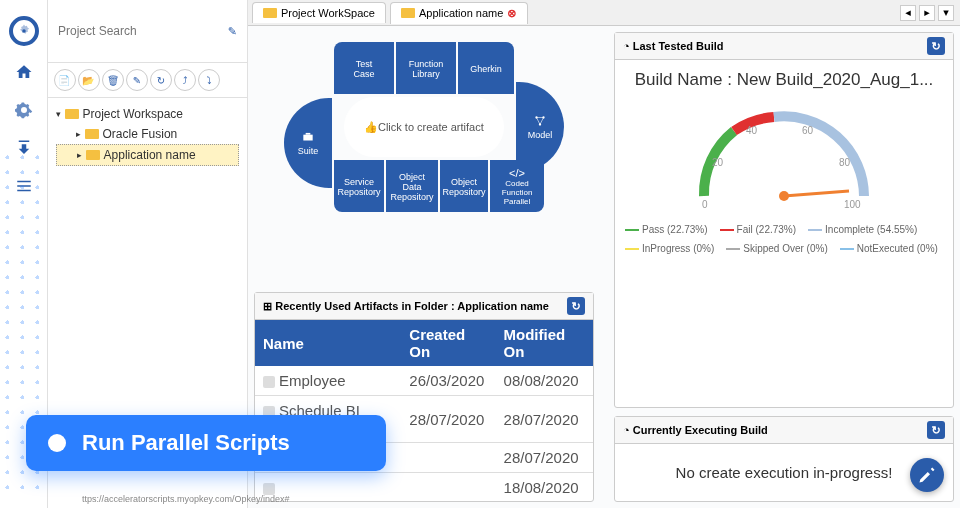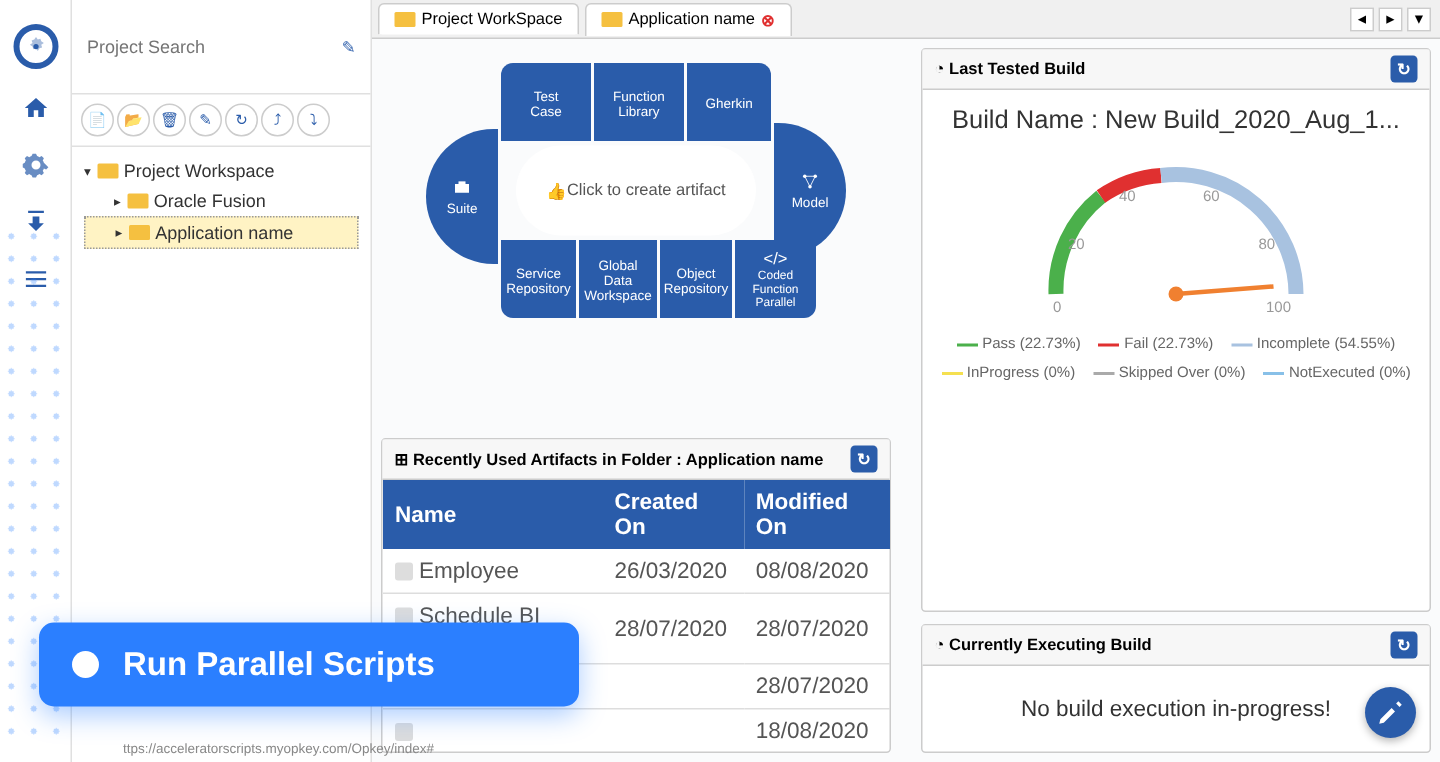--- a/index.html
+++ b/index.html
@@ -40,21 +40,21 @@
 .panel-header .refresh { width: 18px; height: 18px; background: #2a5caa; color: #fff; border-radius: 3px; display: flex; align-items: center; justify-content: center; cursor: pointer; font-size: 11px; }
 
 
 .wheel-area { flex: 1; display: flex; align-items: flex-start; justify-content: center; padding-top: 10px; }
 .wheel { position: relative; width: 280px; height: 170px; }
 .wheel-center { position: absolute; left: 60px; top: 55px; width: 160px; height: 60px; background: #fff; border-radius: 30px; display: flex; align-items: center; justify-content: center; font-size: 11px; color: #555; z-index: 2; }
 .wheel-seg { position: absolute; background: #2a5caa; color: #fff; display: flex; flex-direction: column; align-items: center; justify-content: center; font-size: 9px; text-align: center; cursor: pointer; padding: 20px; }
 .seg-topleft { left: 50px; top: 0; width: 60px; height: 52px; border-top-left-radius: 8px; }
 .seg-topmid { left: 112px; top: 0; width: 60px; height: 52px; }
 .seg-topright { left: 174px; top: 0; width: 56px; height: 52px; border-top-right-radius: 8px; }
-.seg-left { left: 0; top: 44px; width: 48px; height: 90px; border-radius: 50px 0 0 50px; }
+.seg-left { left: 0; top: 56px; width: 48px; height: 90px; border-radius: 50px 0 0 50px; }
 .seg-right { left: 232px; top: 40px; width: 48px; height: 90px; border-radius: 0 50px 50px 0; }
 .seg-botleft { left: 50px; top: 118px; width: 50px; height: 52px; border-bottom-left-radius: 8px; }
 .seg-botmid1 { left: 102px; top: 118px; width: 52px; height: 52px; }
 .seg-botmid2 { left: 156px; top: 118px; width: 48px; height: 52px; }
 .seg-botright { left: 206px; top: 118px; width: 54px; height: 52px; border-bottom-right-radius: 8px; font-size: 8px; }
 .wheel-seg svg { width: 14px; height: 14px; margin-bottom: 2px; }
 
 
 .artifacts-panel { height: 210px; display: flex; flex-direction: column; }
 .table-wrap { flex: 1; overflow: auto; }
@@ -62,21 +62,21 @@
 thead th { background: #2a5caa; color: #fff; padding: 6px 8px; text-align: left; font-weight: bold; }
 tbody td { padding: 6px 8px; border-bottom: 1px solid #ddd; color: #555; }
 .row-icon { display: inline-block; width: 12px; height: 12px; background: #ddd; border-radius: 2px; margin-right: 4px; vertical-align: middle; }
 
 
 .build-panel { flex: 1; display: flex; flex-direction: column; }
 .build-body { flex: 1; padding: 10px; text-align: center; }
 .build-title { font-size: 17px; font-weight: normal; color: #333; margin-bottom: 6px; }
 .build-total { font-size: 11px; color: #666; margin-bottom: 8px; }
 .gauge { width: 200px; height: 120px; margin: 0 auto; position: relative; }
-.legend { display: flex; flex-wrap: wrap; justify-content: center; gap: 8px 12px; font-size: 10px; color: #666; margin-top: 8px; }
+.legend { display: flex; flex-wrap: wrap; gap: 8px 12px; font-size: 10px; color: #666; margin-top: 8px; }
 .legend span { display: inline-flex; align-items: center; gap: 3px; }
 .swatch { width: 14px; height: 2px; display: inline-block; }
 
 .exec-panel .exec-body { padding: 20px; text-align: center; font-size: 15px; color: #333; }
 
 
 .banner { position: absolute; left: 26px; top: 415px; width: 360px; height: 56px; background: #2b7fff; color: #fff; border-radius: 10px; display: flex; align-items: center; gap: 16px; padding: 0 22px; font-size: 22px; font-weight: bold; box-shadow: 0 6px 18px rgba(43,127,255,0.4); z-index: 20; }
 .banner .dot { width: 18px; height: 18px; background: #fff; border-radius: 50%; }
 
 .dots-deco { position: absolute; left: 0; top: 150px; width: 50px; height: 350px; background: 
@@ -216,21 +216,21 @@
                 <svg fill="#fff" viewBox="0 0 24 24">
                   <circle cx="12" cy="12" r="4"></circle>
                 </svg>
                 <span>Service Repository</span>
               </div>
             <div class="wheel-seg seg-botmid1">
                 <svg fill="#fff" viewBox="0 0 24 24">
                   <circle cx="12" cy="12" r="8" fill="none" stroke="#fff"></circle>
                   <ellipse cx="12" cy="12" rx="8" ry="3" fill="none" stroke="#fff"></ellipse>
                 </svg>
-                <span>Global Data Workspace</span>
+                <span>Object Data Repository</span>
               </div>
             <div class="wheel-seg seg-botmid2">
                 <svg fill="#fff" viewBox="0 0 24 24">
                   <circle cx="12" cy="12" r="4"></circle>
                 </svg>
                 <span>Object Repository</span>
               </div>
             <div class="wheel-seg seg-botright">
                 <span style="font-size:11px;">&lt;/&gt;</span>
                 <span>Coded Function Parallel</span>
@@ -317,21 +317,21 @@
                 <span><span class="swatch" style="background:#88c0e8"></span>NotExecuted (0%)</span>
               </div>
           </div>
         </div>
 
         <div class="panel exec-panel">
           <div class="panel-header">
             <span><span>◔</span> <span>Currently Executing Build</span></span>
             <div class="refresh">↻</div>
           </div>
-          <div class="exec-body">No build execution in-progress!</div>
+          <div class="exec-body">No create execution in-progress!</div>
         </div>
       </div>
     </div>
   </div>
 </div>
 
 <div class="banner">
   <div class="dot"></div>
   <span>Run Parallel Scripts</span>
 </div>

